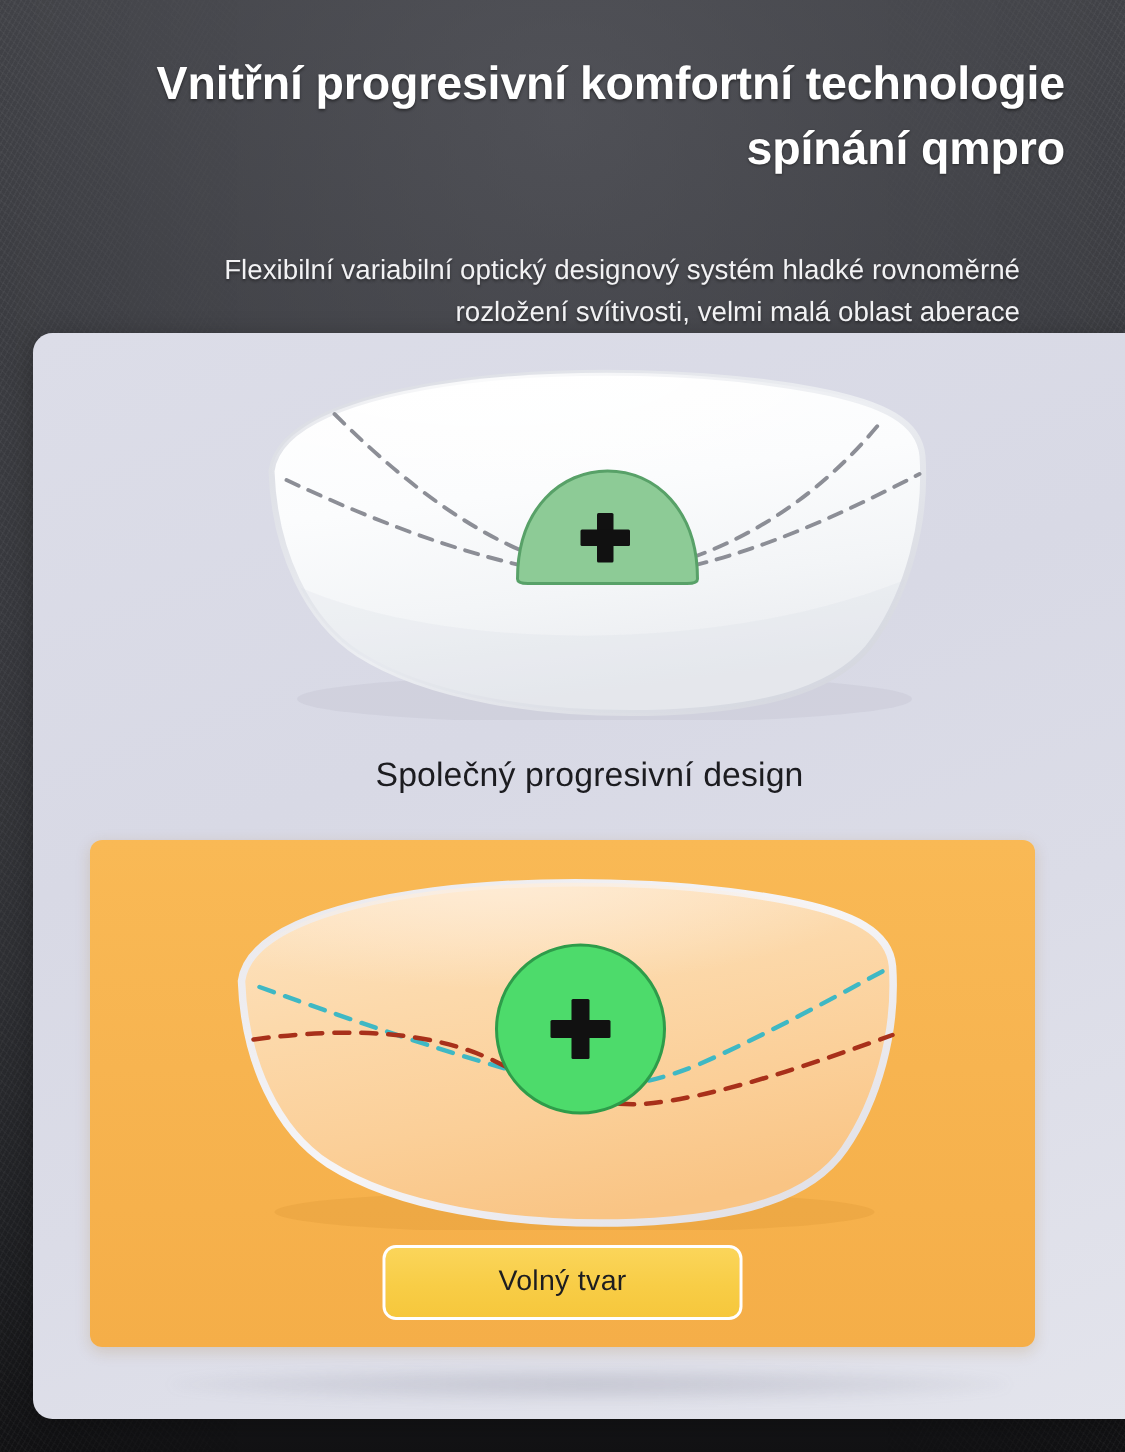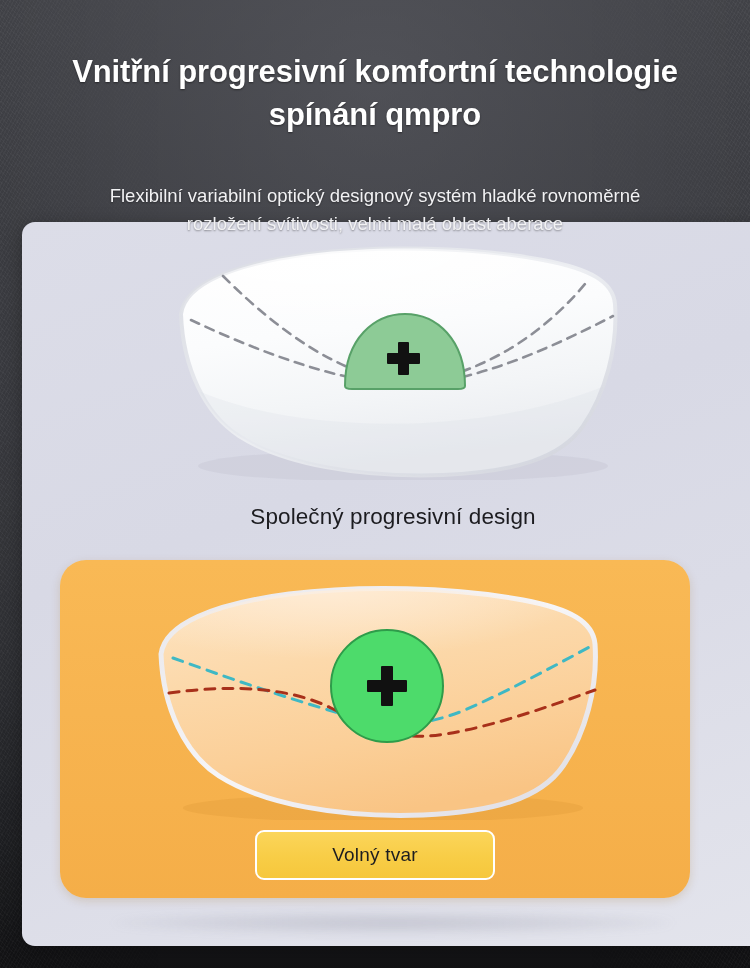--- a/index.html
+++ b/index.html
@@ -31,23 +31,23 @@
       repeating-linear-gradient(118deg, rgba(255,255,255,0.030) 0px, rgba(255,255,255,0.030) 1px, rgba(0,0,0,0.028) 1px, rgba(0,0,0,0.028) 3px),
       repeating-linear-gradient(42deg, rgba(255,255,255,0.022) 0px, rgba(255,255,255,0.022) 1px, rgba(0,0,0,0.020) 1px, rgba(0,0,0,0.020) 4px);
     -webkit-mask-image: linear-gradient(90deg, rgba(0,0,0,0.95) 0%, rgba(0,0,0,0.35) 12%, rgba(0,0,0,0.0) 26%, rgba(0,0,0,0.0) 74%, rgba(0,0,0,0.35) 88%, rgba(0,0,0,0.95) 100%);
     mask-image: linear-gradient(90deg, rgba(0,0,0,0.95) 0%, rgba(0,0,0,0.35) 12%, rgba(0,0,0,0.0) 26%, rgba(0,0,0,0.0) 74%, rgba(0,0,0,0.35) 88%, rgba(0,0,0,0.95) 100%);
     opacity: 0.85;
   }
 
   
   .header {
     position: absolute;
-    left: 0; right: 0; top: 16px;
+    left: 0; right: 0; top: 0;
     z-index: 3;
-    text-align: center;
+    text-align: right;
   }
   .title {
     margin: 0;
     padding: 34px 40px 0 40px;
     color: #ffffff;
     font-size: 31px;
     font-weight: bold;
     line-height: 1.40;
     letter-spacing: -0.1px;
     text-shadow: 0 1px 2px rgba(0,0,0,0.45);
@@ -98,21 +98,21 @@
   }
 
   
   .panel-orange {
     position: absolute;
     left: 38px;
     top: 338px;
     width: 630px;
     height: 338px;
     background: linear-gradient(180deg, #f9b955 0%, #f7b450 45%, #f5ae48 100%);
-    border-radius: 26px;
+    border-radius: 8px;
     box-shadow: 0 3px 10px rgba(150,95,10,0.18);
     overflow: hidden;
   }
   .lens-bottom-wrap {
     position: absolute;
     left: 0; right: 0;
     top: 8px;
     height: 255px;
   }
   .lens-bottom-wrap svg { display: block; margin: 0 auto; }

